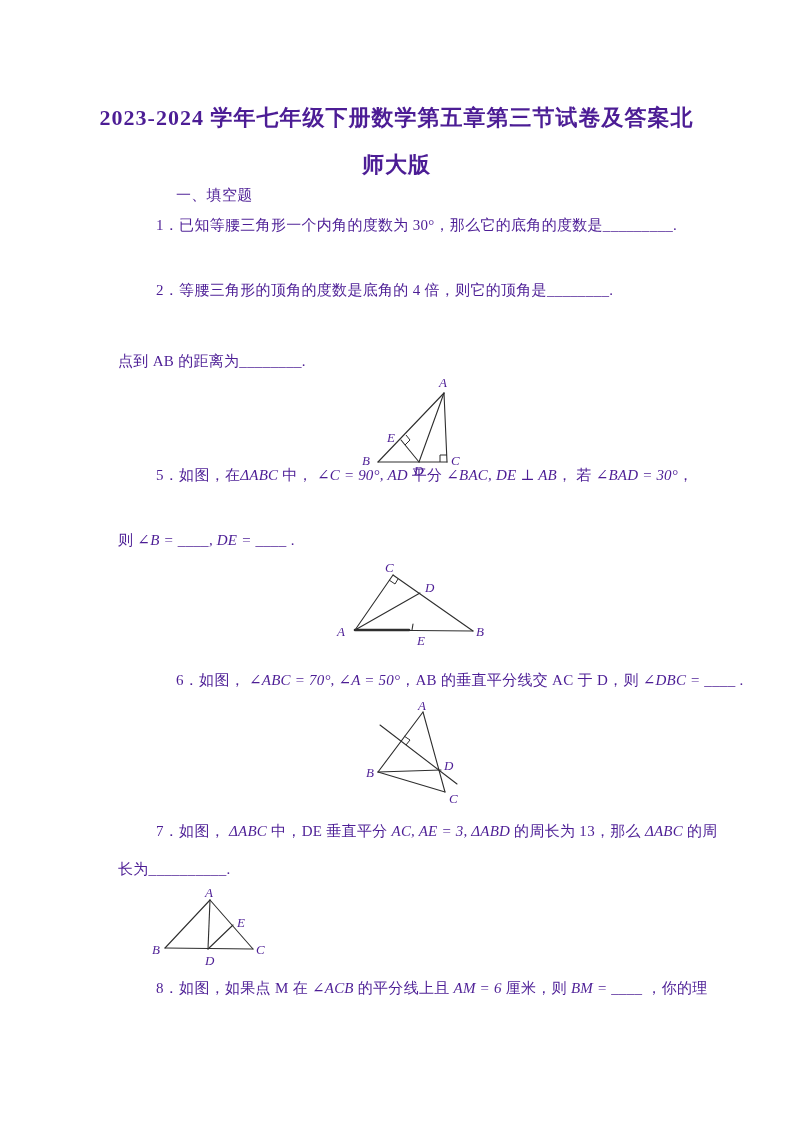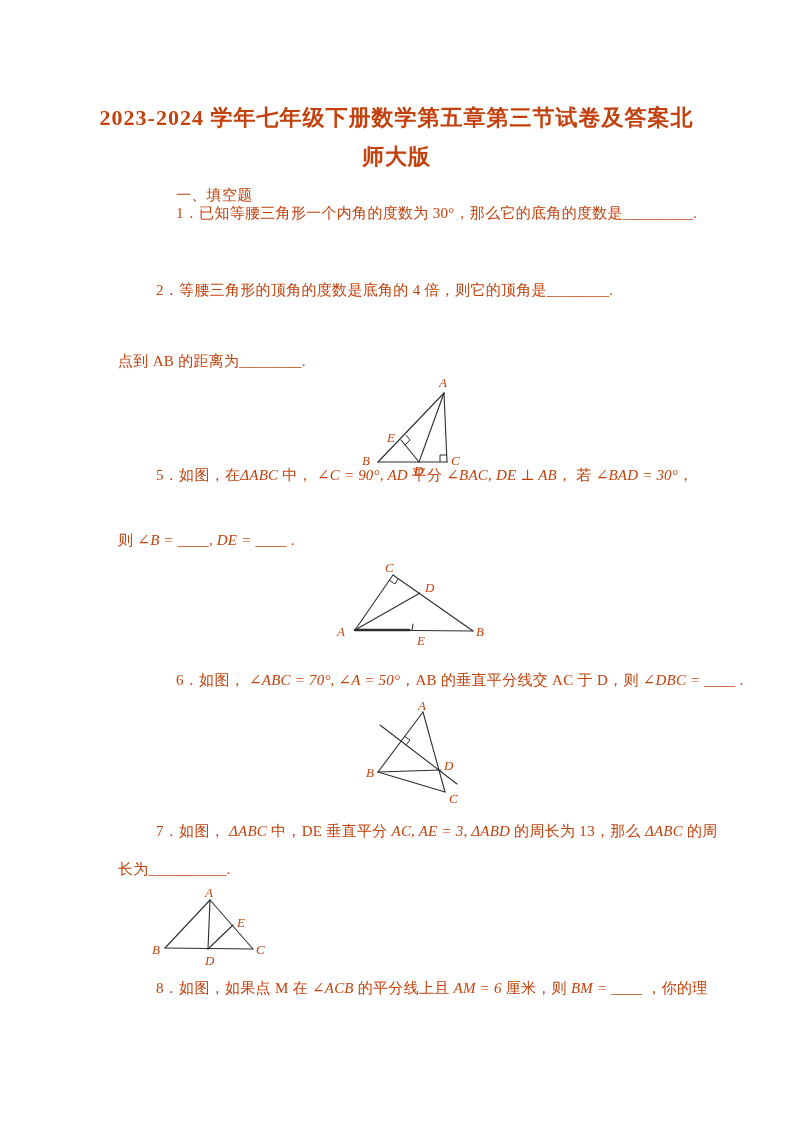--- a/index.html
+++ b/index.html
@@ -1,20 +1,20 @@
 <!DOCTYPE html>
 <html><head>
 <meta charset="utf-8">
 <style>
   html,body{margin:0;padding:0;background:#ffffff;}
   .page{
     position:relative;
     width:793px;height:1122px;
     background:#ffffff;
-    color:#c2410c;
+    color:#4c1d95;
     font-family:"Liberation Serif","DejaVu Serif",serif;
     overflow:hidden;
   }
   .tl{
     position:absolute;left:0;right:0;
     text-align:center;
     font-size:22px;font-weight:bold;
     line-height:30px;
     white-space:nowrap;
     letter-spacing:1px;
@@ -36,25 +36,25 @@
     line-height:13px;
     font-family:"Liberation Serif","DejaVu Serif",serif;
   }
 </style>
 </head>
 <body>
 
 <div class="page">
 
   <div class="tl" style="top:103px;">2023-2024 学年七年级下册数学第五章第三节试卷及答案北</div>
-  <div class="tl" style="top:142px;">师大版</div>
+  <div class="tl" style="top:150px;">师大版</div>
 
   <div class="ln" style="left:147px;top:186px;margin-left:29px;">一、填空题</div>
 
-  <div class="ln" style="left:156px;top:204px;margin-left:20px;"><span>1．已知等腰三角形一个内角的度数为 30°，那么它的底角的度数是_________.</span></div>
+  <div class="ln" style="left:156px;top:216px;"><span>1．已知等腰三角形一个内角的度数为 30°，那么它的底角的度数是_________.</span></div>
   <div class="ln" style="left:156px;top:249px;margin-top:32px;"><span>2．等腰三角形的顶角的度数是底角的 4 倍，则它的顶角是________.</span></div>
 
   <div class="ln" style="left:118px;top:352px;"><span>点到 AB 的距离为________.</span></div>
 
   <div class="fig" style="left:352px;top:376px;width:112px;height:100px;">
     <svg width="112" height="100">
         <line x1="92" y1="17" x2="26" y2="86" stroke="#2e2e2e" stroke-width="1.1" stroke-linecap="round"></line>
         <line x1="26" y1="86" x2="95" y2="86" stroke="#2e2e2e" stroke-width="1.1" stroke-linecap="round"></line>
         <line x1="92" y1="17" x2="95" y2="86" stroke="#2e2e2e" stroke-width="1.1" stroke-linecap="round"></line>
         <line x1="92" y1="17" x2="67" y2="86" stroke="#2e2e2e" stroke-width="1.1" stroke-linecap="round"></line>

